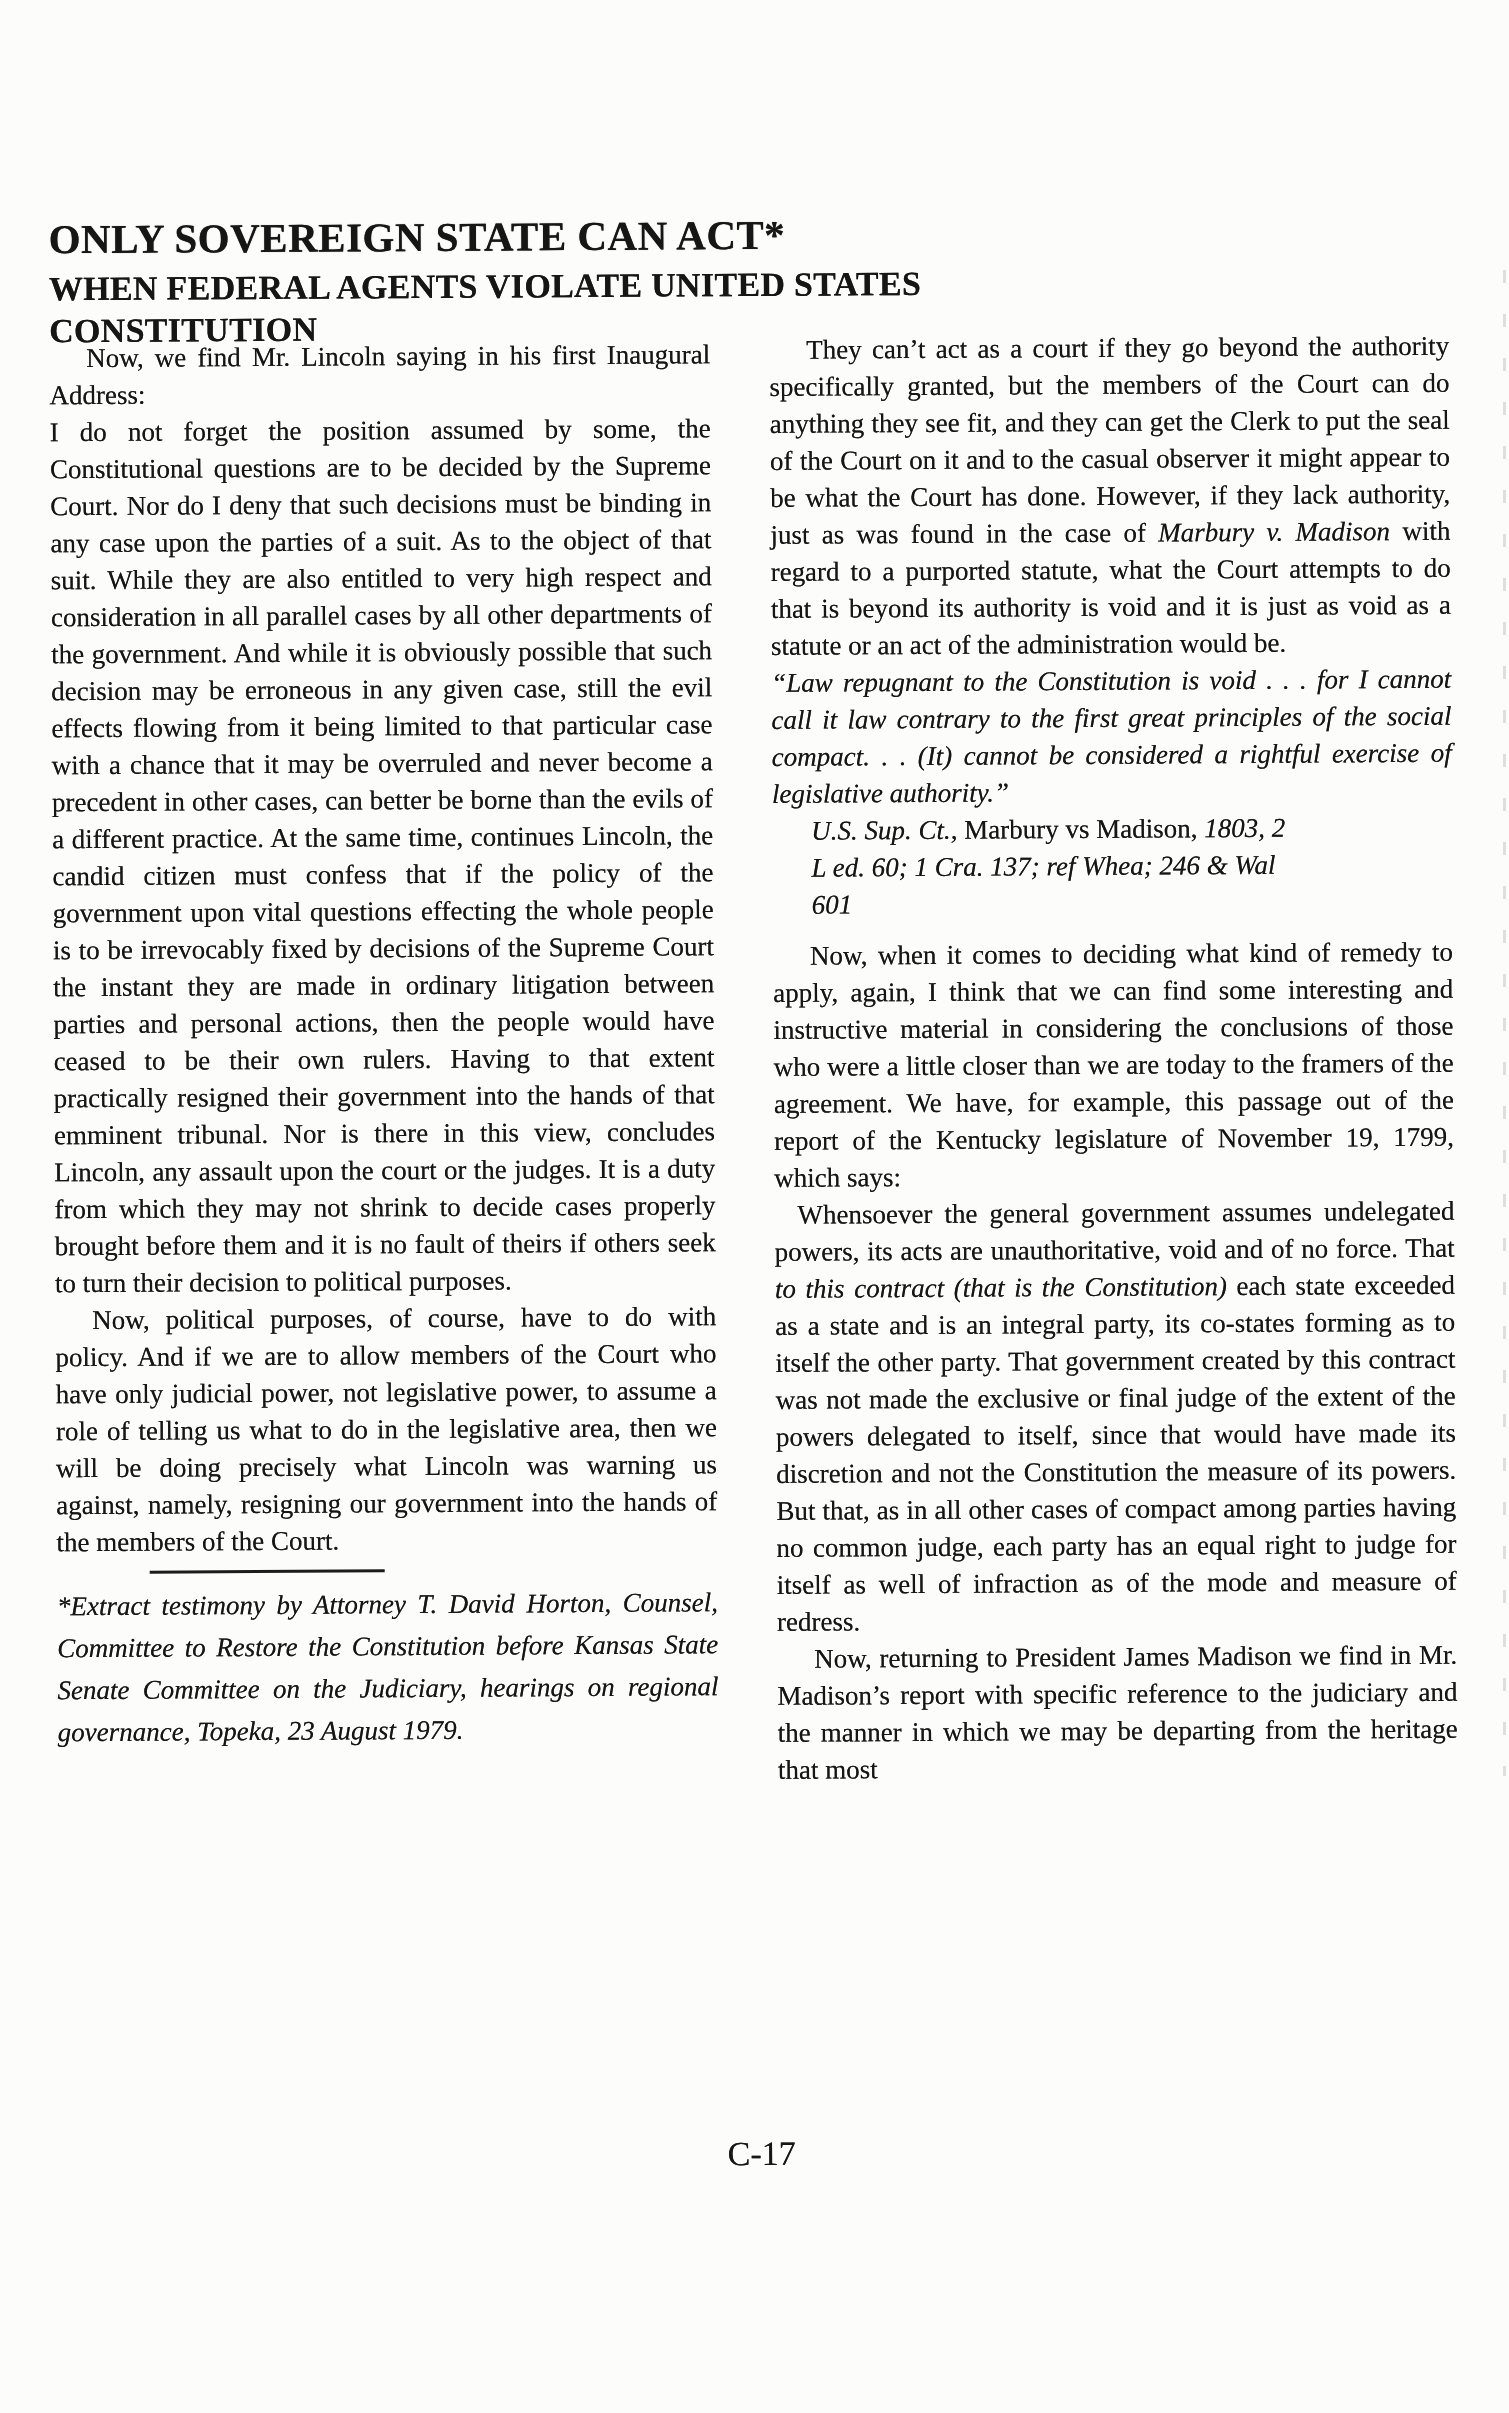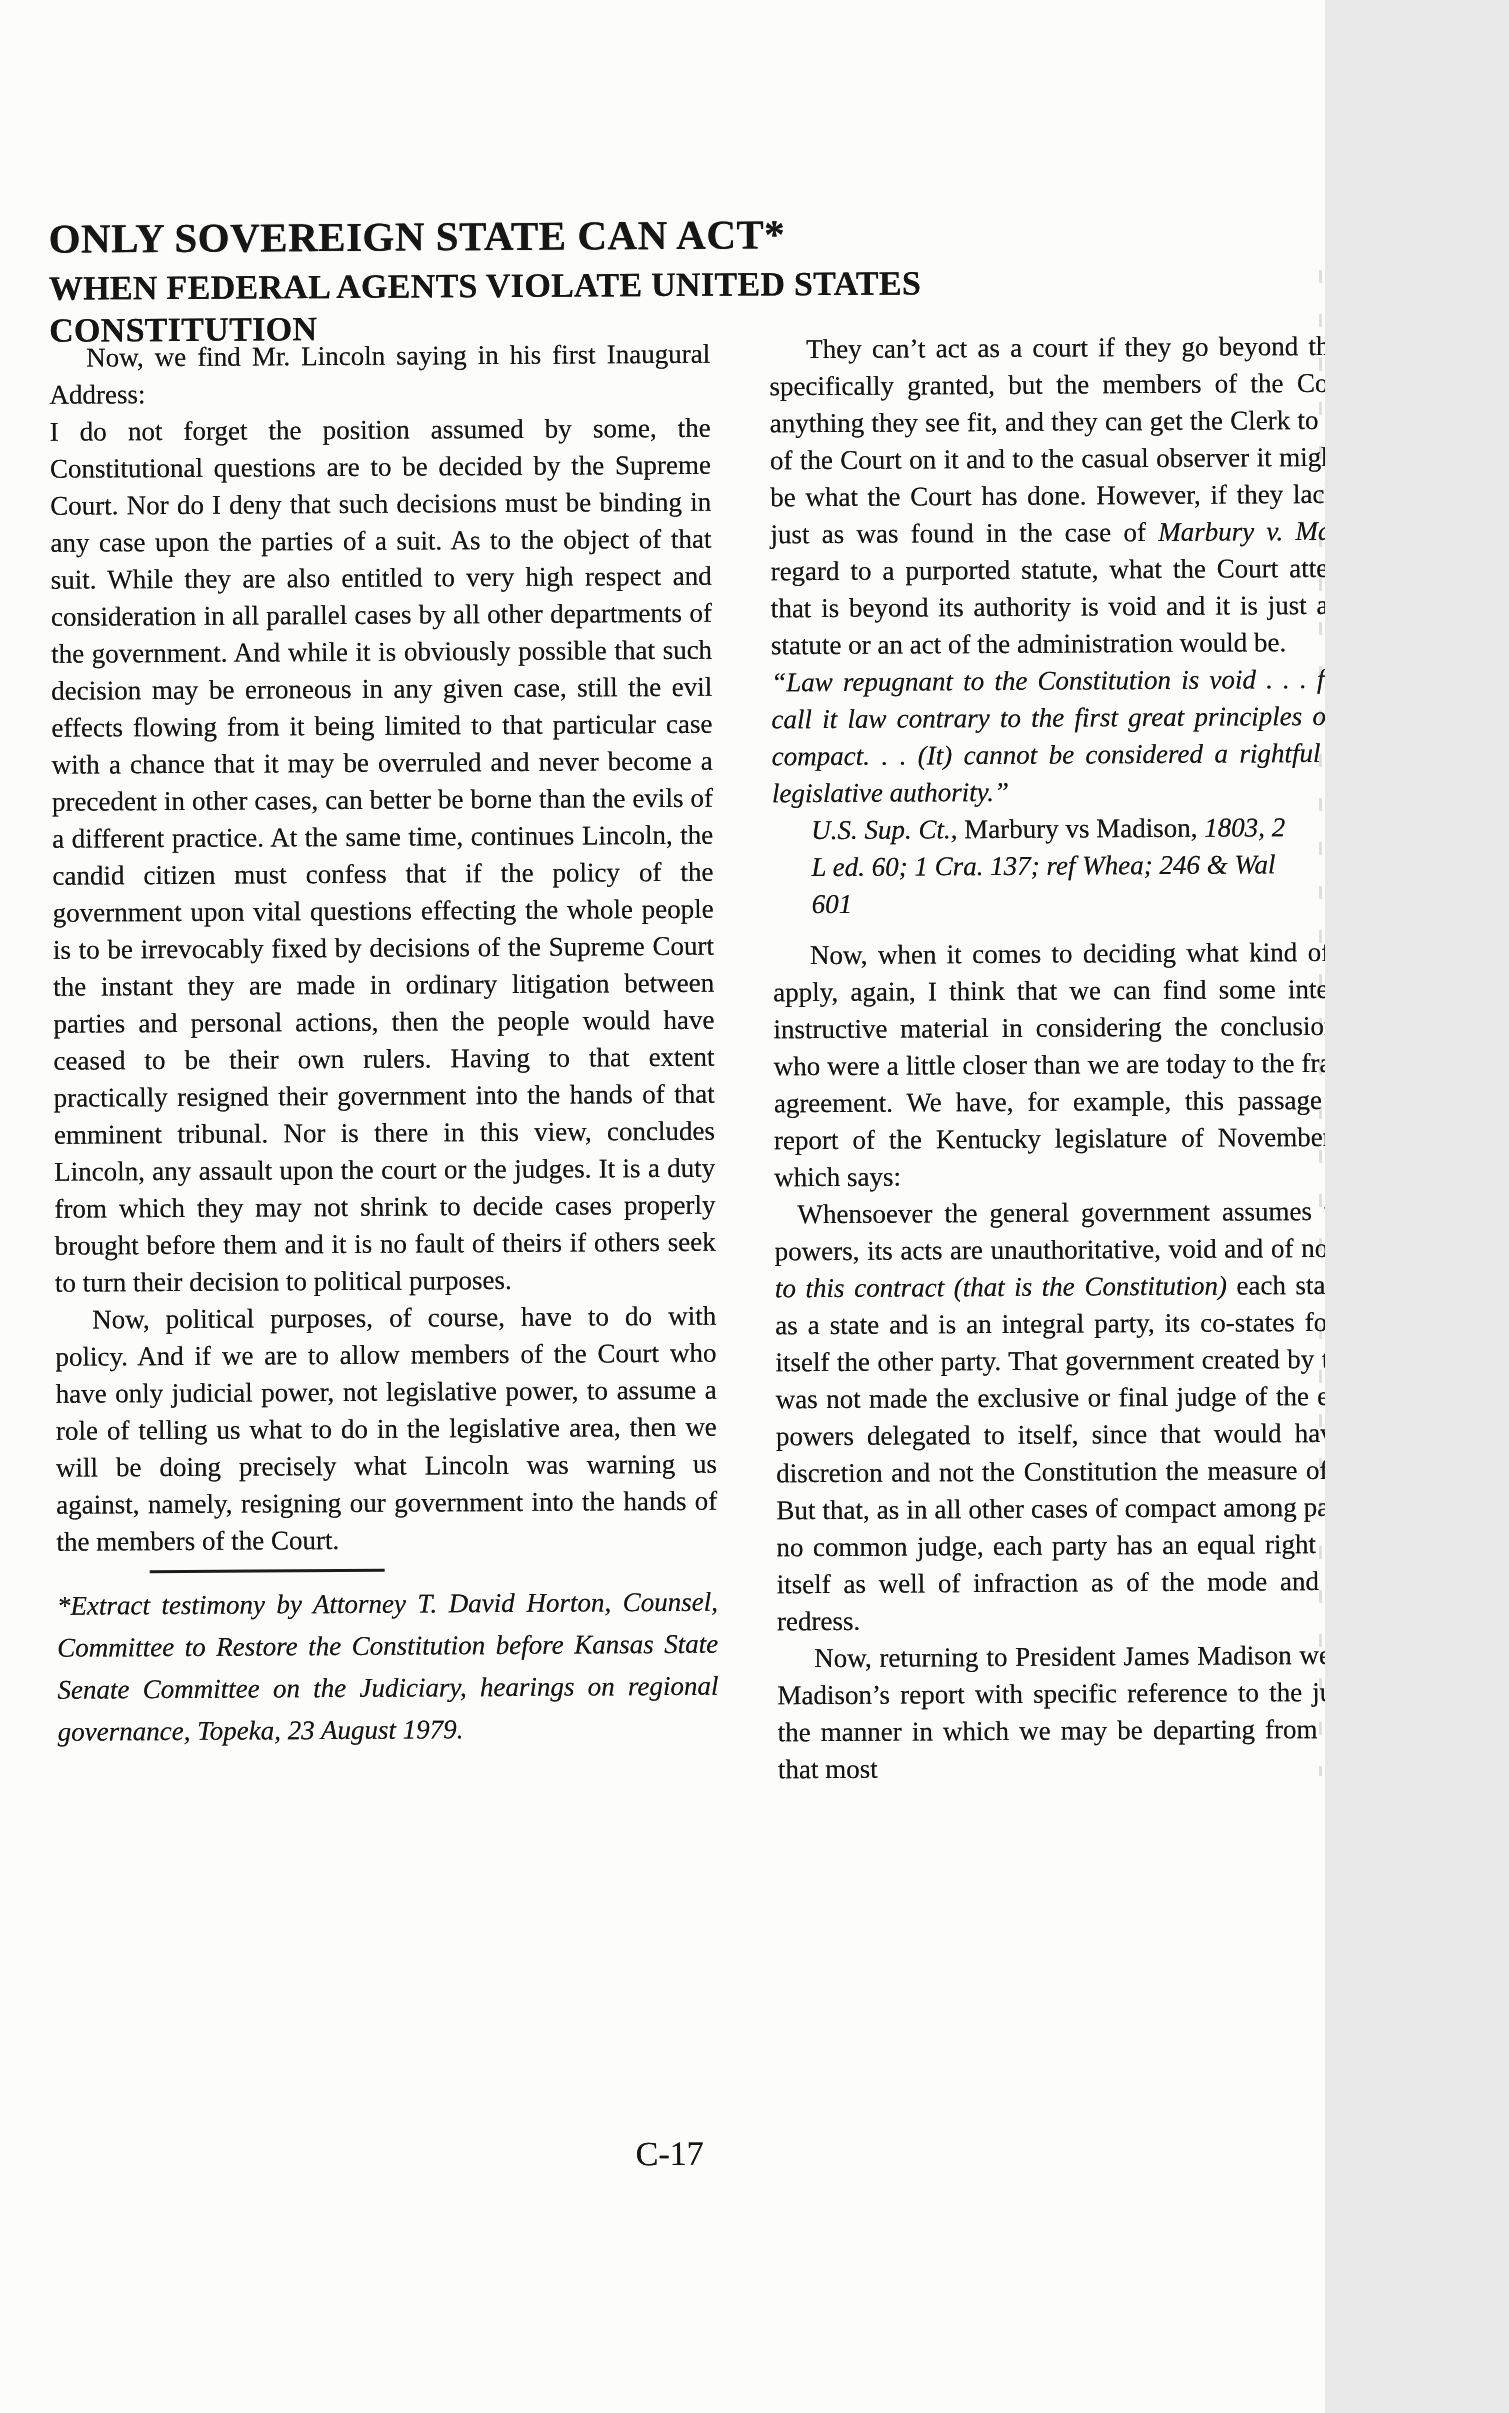--- a/index.html
+++ b/index.html
@@ -1,18 +1,18 @@
 <!DOCTYPE html>
 <html><head>
 <meta charset="utf-8">
 <style>
   html,body{margin:0;padding:0;background:#e8e8e8;}
   .page{
     position:relative;
-    width:1325px;height:2414px;
+    width:1509px;height:2414px;
     background:#fcfcfb;
     overflow:hidden;
     font-family:"Liberation Serif", serif;
     color:#161616;
   }
   .content{
     position:absolute;inset:0;
     transform:rotate(-0.35deg);
     transform-origin:50% 40%;
   }

